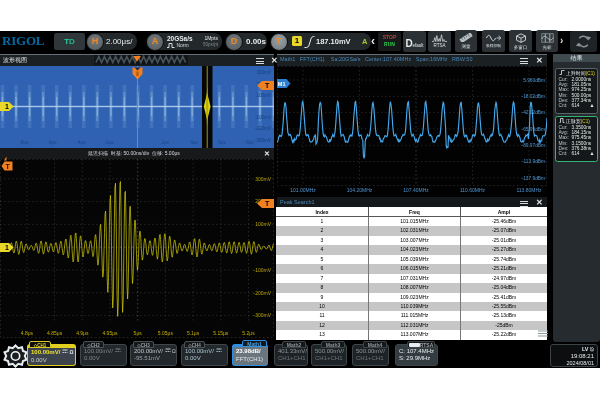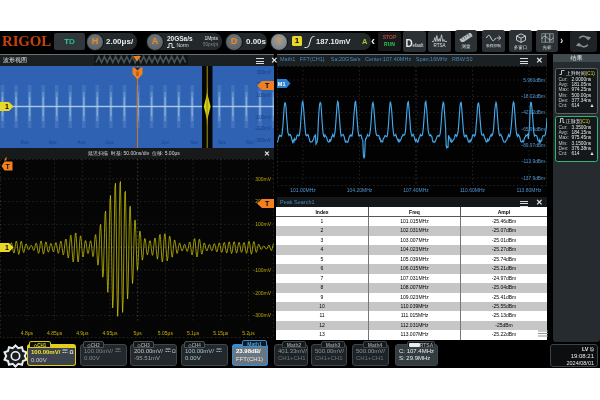--- a/index.html
+++ b/index.html
@@ -18,25 +18,25 @@
 .tr { display:flex; height:9.45px; font-size:5px; }
 .tr.even { background:#c6c6c6; }
 .c1 { width:93px; text-align:center; line-height:9.45px; border-right:1px solid #777; }
 .c2 { width:92px; text-align:center; line-height:9.45px; border-right:1px solid #777; }
 .c3 { flex:1; text-align:center; line-height:9.45px; }
 .chbox { position:absolute; top:344px; height:22px; background:#14181a; border:1px solid #3e464a; border-radius:3px; padding:2.5px 0 0 3px; font-size:6px; line-height:7.8px; white-space:nowrap; }
 </style></head>
 <body>
 <div class="screen"></div>
 
-<div class="abs" style="left:2px; top:33px; width:52px; height:16px; color:#c2410c; font-family:'Liberation Serif',serif; font-weight:bold; font-size:15px; line-height:16px; letter-spacing:-0.2px;">RIGOL</div>
+<div class="abs" style="left:2px; top:33px; width:52px; height:16px; color:#0369a1; font-family:'Liberation Serif',serif; font-weight:bold; font-size:13px; line-height:16px; letter-spacing:-0.2px;">RIGOL</div>
 <div class="abs" style="left:54px; top:33px; width:31px; height:17px; background:#2f373a; border-radius:2px; text-align:center; font-size:8px; font-weight:bold; line-height:17px;"><span style="color:#2bd3a0">T</span><span style="color:#28b888">D</span></div>
 <div class="grp" style="left:87px; width:50px;"></div>
 <div class="circ" style="left:86px; top:32.5px;">H</div>
-<div class="abs" style="left:106px; top:36.5px; font-size:8px; font-weight:bold; color:#e8ecee;">2.00μs/</div>
+<div class="abs" style="left:106px; top:36.5px; font-size:8px; font-weight:normal; color:#e8ecee;">2.00μs/</div>
 <div class="grp" style="left:147px; width:75px;"></div>
 <div class="circ" style="left:146px; top:32.5px;">A</div>
 <div class="abs" style="left:167px; top:34.5px; font-size:6.5px; font-weight:bold; color:#e8ecee;">20GSa/s</div>
 <div class="abs" style="left:167px; top:42px; font-size:5px; color:#d8dcde;"><svg width="8" height="5" style="vertical-align:-0.5px">
       <path d="M0 4.5 L2 4.5 L2 0.5 L5 0.5 L5 4.5 L7.5 4.5" stroke="#d8dcde" stroke-width="1" fill="none"></path>
     </svg> Norm</div>
 <div class="abs" style="left:200px; top:35px; width:18px; text-align:right; font-size:5px; color:#e8ecee;">1Mpts</div>
 <div class="abs" style="left:196px; top:42px; width:22px; text-align:right; font-size:4.6px; color:#85898b;">50ps/pt</div>
 <div class="grp" style="left:226px; width:41px;"></div>
 <div class="circ" style="left:225px; top:32.5px;">D</div>

